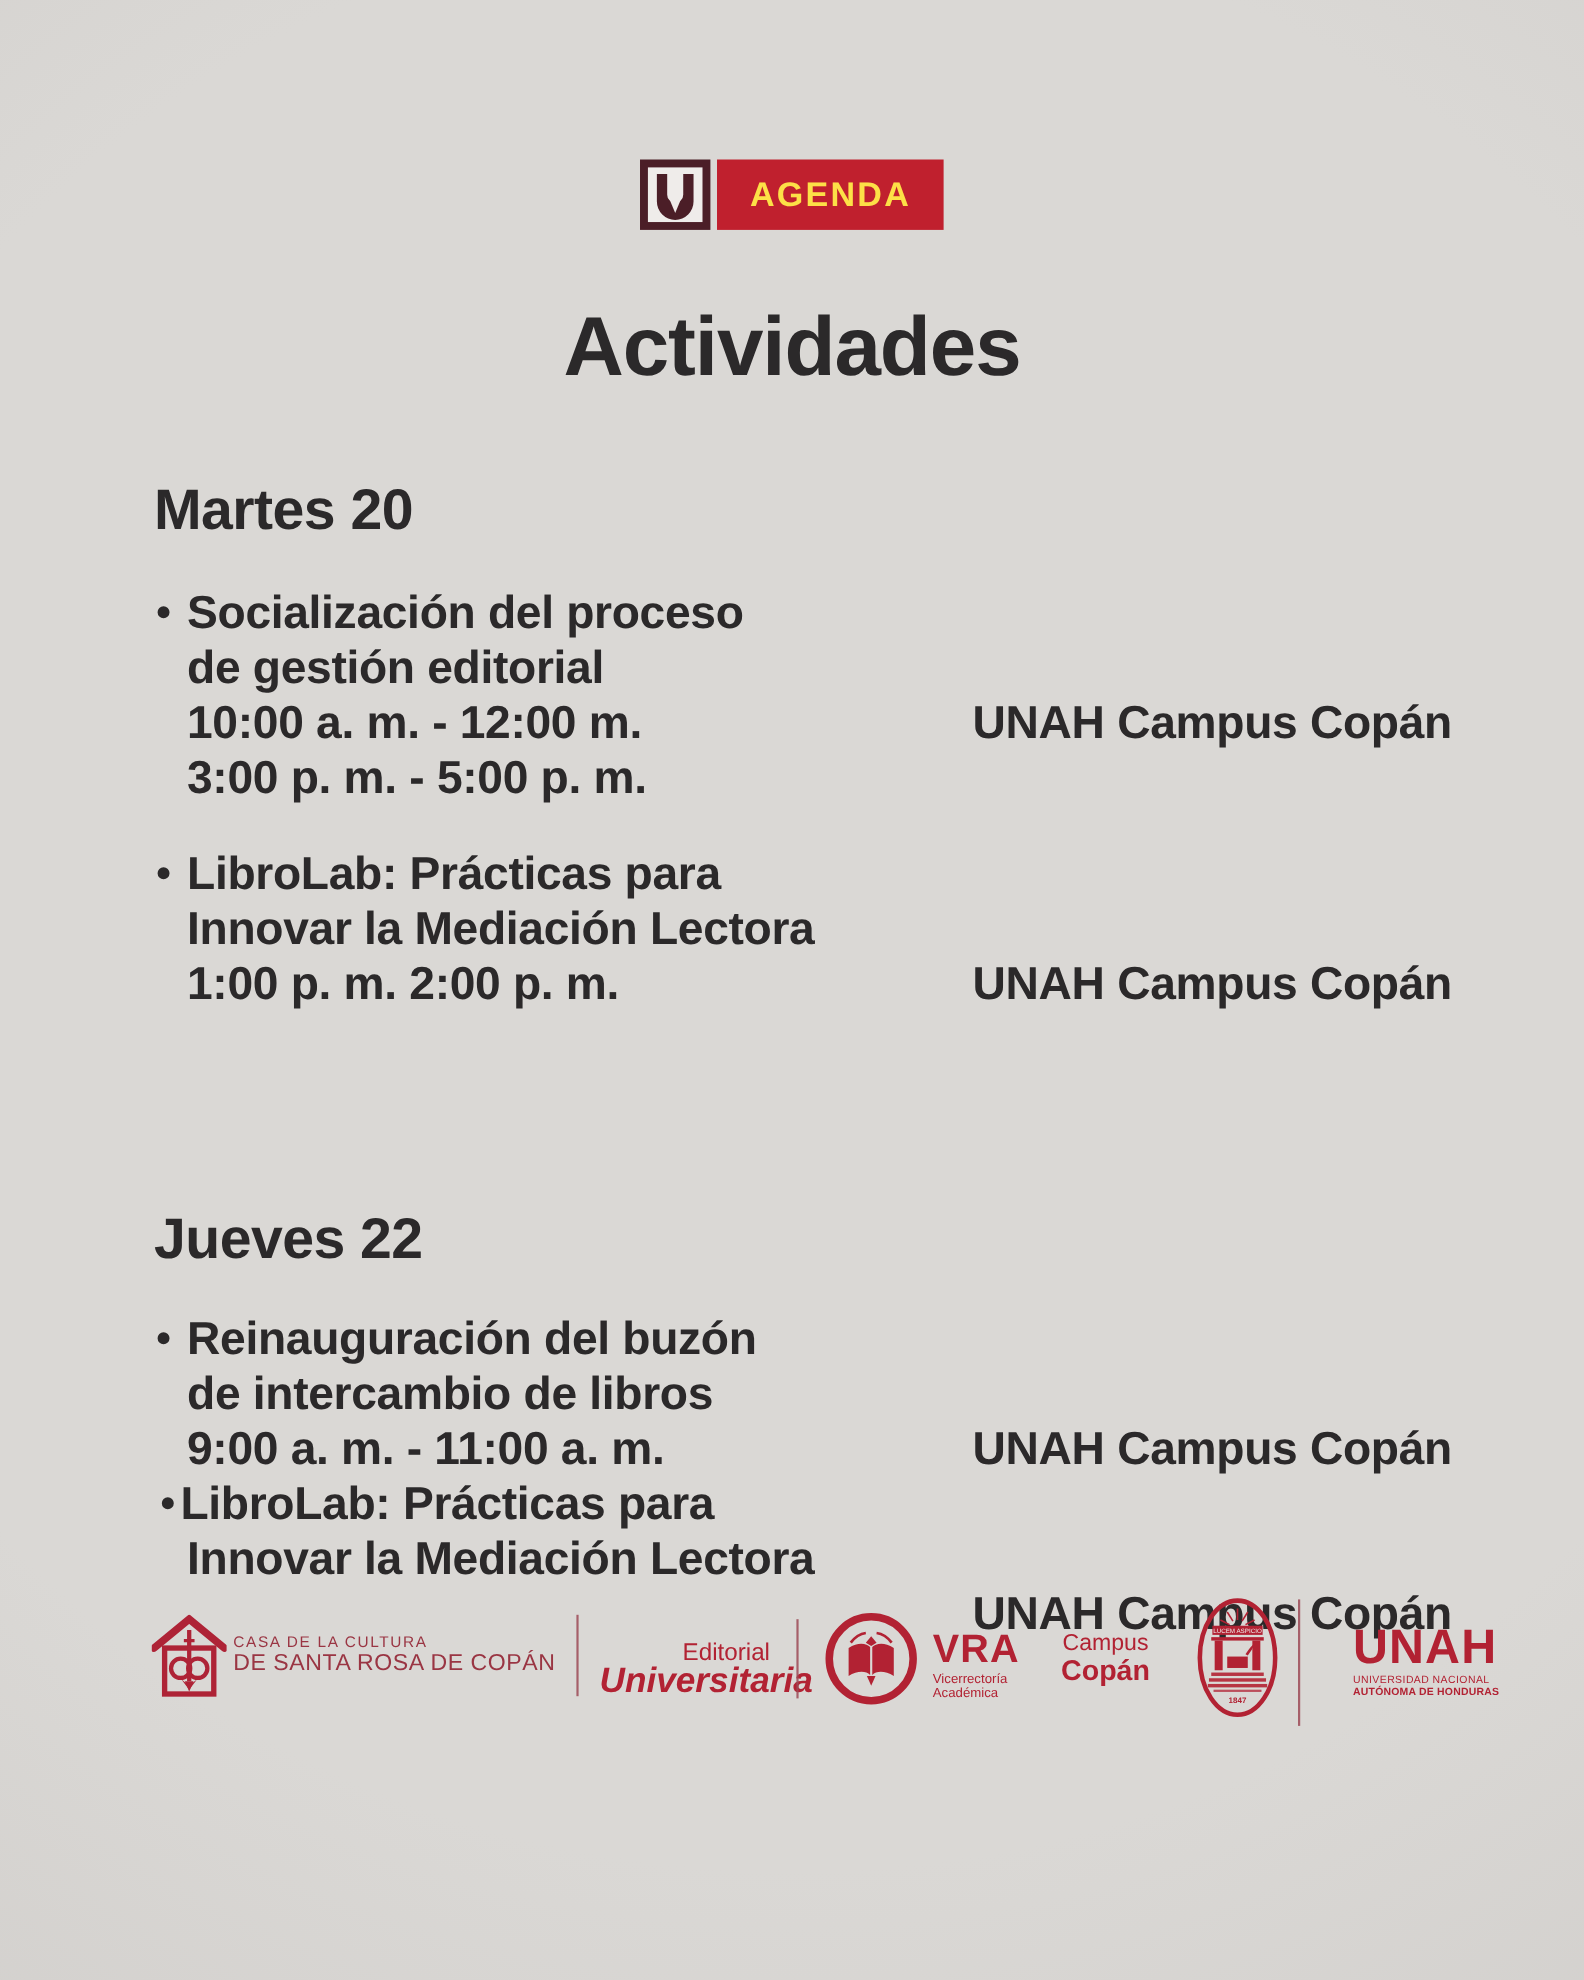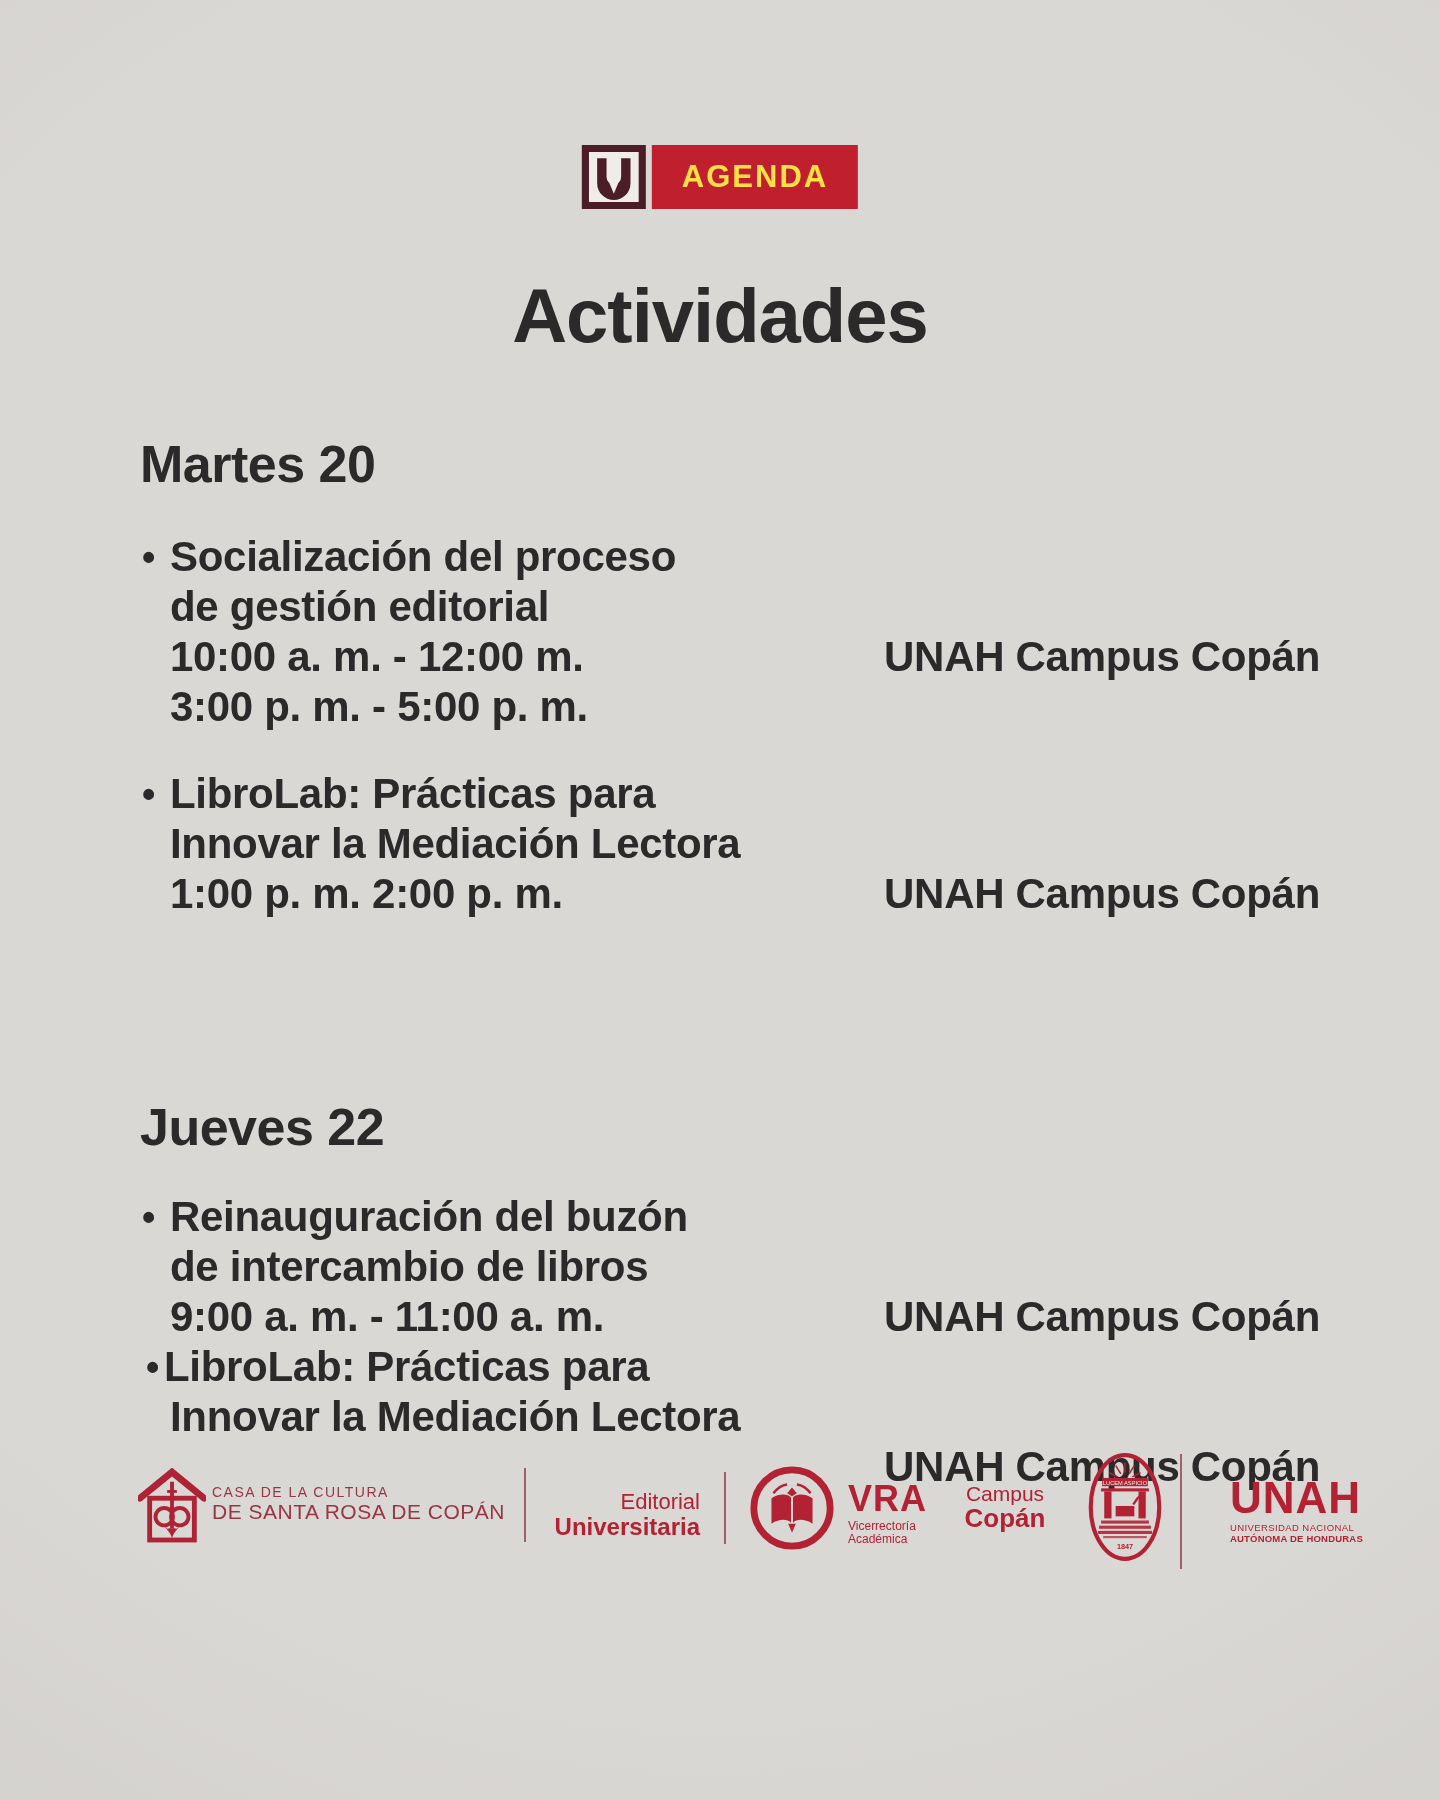--- a/index.html
+++ b/index.html
@@ -46,21 +46,21 @@
   .row .loc{position:absolute;right:0;top:0;font-weight:bold;}
   
   .footer{position:absolute;left:0;top:1442px;width:1440px;height:180px;}
   .footer .f-abs{position:absolute;}
   .vdiv{position:absolute;width:2px;background:var(--div);opacity:.85;}
   .casa-text{color:var(--casa);}
   .casa-text .c1{font-size:14px;letter-spacing:1.5px;line-height:16px;}
   .casa-text .c2{font-size:21px;letter-spacing:0.5px;line-height:24px;}
   .edit-text{color:var(--crimson);text-align:right;}
   .edit-text .e1{font-size:22px;line-height:24px;}
-  .edit-text .e2{font-size:24px;font-weight:bold;line-height:26px;}
+  .edit-text .e2{font-size:32px;font-weight:bold;line-height:26px;font-style:italic;}
   .vra-text{color:var(--crimson);}
   .vra-text .v1{font-size:36px;font-weight:bold;line-height:34px;letter-spacing:1px;}
   .vra-text .v2{font-size:12px;line-height:13px;margin-top:4px;}
   .campus-text{color:var(--crimson);text-align:center;}
   .campus-text .k1{font-size:21px;line-height:23px;}
   .campus-text .k2{font-size:26px;font-weight:bold;line-height:27px;}
   .unah-text{color:var(--crimson);margin-left:32px;}
   .unah-text .u1{font-size:44px;font-weight:bold;line-height:40px;letter-spacing:1px;}
   .unah-text .u2{font-size:9.5px;line-height:11px;margin-top:4px;letter-spacing:0.4px;}
   .unah-text .u3{font-size:9.5px;font-weight:bold;line-height:11px;letter-spacing:0.2px;}

